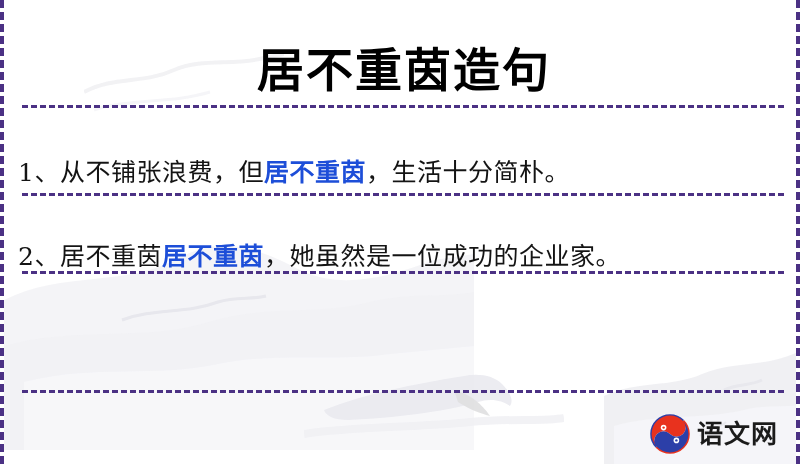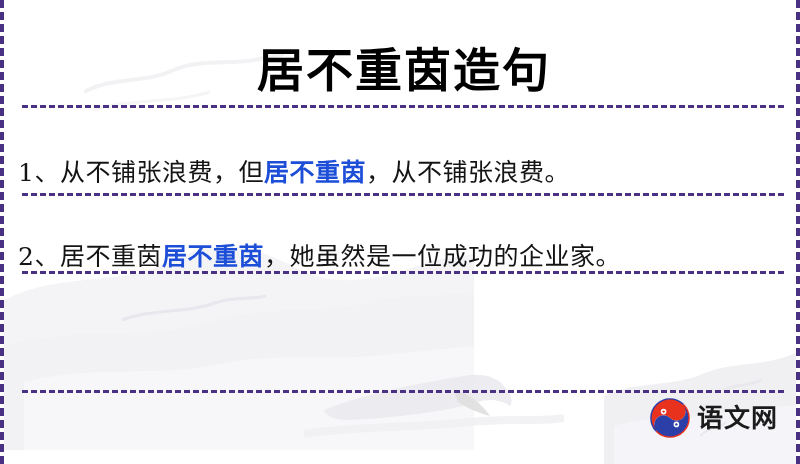--- a/index.html
+++ b/index.html
@@ -96,21 +96,21 @@
   .sentence .num { white-space: nowrap; }
   .kw {
     color: #1d4ed8;
     font-weight: bold;
   }
 
   
   #logo {
     position: absolute;
     right: 18px;
-    bottom: 22px;
+    bottom: 6px;
     height: 48px;
     display: flex;
     align-items: center;
     gap: 7px;
     z-index: 3;
   }
   #logo .mark { width: 40px; height: 40px; display: block; }
   #logo .brand {
     font-family: "DejaVu Sans", "Liberation Sans", sans-serif;
     font-weight: bold;
@@ -160,21 +160,21 @@
 
   <div id="content">
 
     <div class="title-wrap">
       <h1 class="title">居不重茵造句</h1>
     </div>
 
     <div class="rule rule-0"></div>
 
     <p class="sentence s1">
-      <span class="num">1、</span><span>从不铺张浪费，但</span><span class="kw">居不重茵</span><span>，从不铺张浪费。</span>
+      <span class="num">1、</span><span>从不铺张浪费，但</span><span class="kw">居不重茵</span><span>，生活十分简朴。</span>
     </p>
 
     <div class="rule rule-1"></div>
 
     <p class="sentence s2">
       <span class="num">2、</span><span>居不重茵</span><span class="kw">居不重茵</span><span>，她虽然是一位成功的企业家。</span>
     </p>
 
     <div class="rule rule-2"></div>
 

